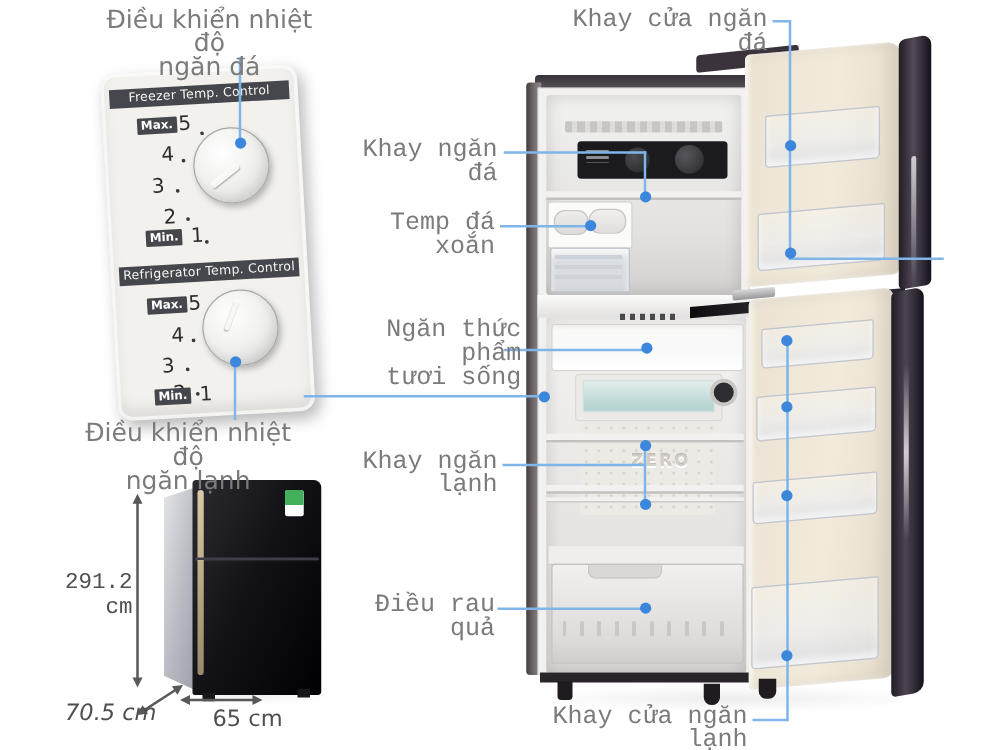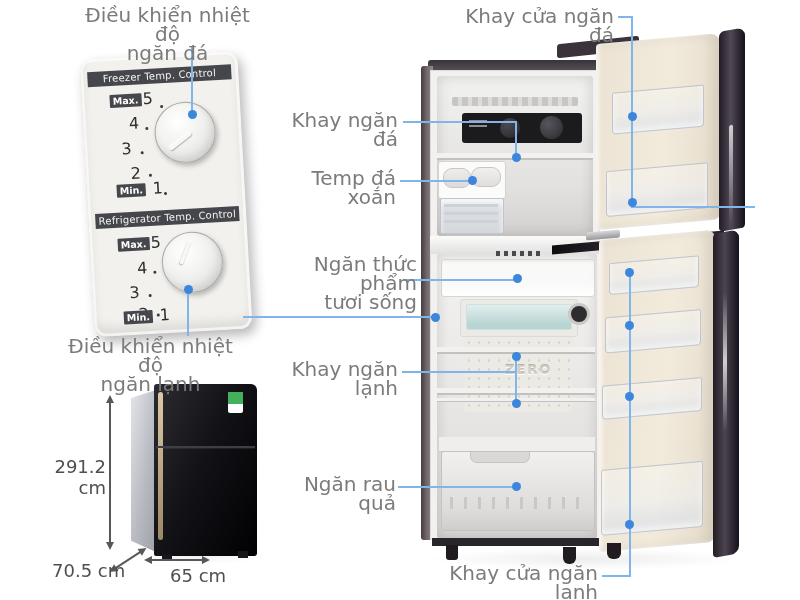--- a/index.html
+++ b/index.html
@@ -1,21 +1,21 @@
 <!DOCTYPE html>
 <html style="--label-text: #7b7b7b; --dimension-text: #4f4f4f; --callout-line: #7fb5e9; --callout-dot: #3c86dc; --panel-bar-bg: #46474c; --panel-bar-text: #f4f4f2; --panel-body: #f2f1ed; --door-cream: #f2ebdc; --door-edge-dark: #352d38; --thumbnail-black: #121216; --sticker-green: #43b05c;"><head>
 <meta charset="utf-8">
 <style>
   html,body{margin:0;padding:0;background:#fff;}
   #canvas{position:relative;width:800px;height:600px;background:#fff;overflow:hidden;
           font-family:"DejaVu Sans","Liberation Sans",sans-serif;}
   .abs{position:absolute;}
   
   .clabel{position:absolute;color:var(--label-text,#7b7b7b);font-size:20px;line-height:19px;z-index:6;}
-  .tr{text-align:right;} .tc{text-align:center;}
+  .tr{text-align:right;font-family:Liberation Mono, monospace;} .tc{text-align:center;}
   
   .lineh{position:absolute;height:2px;background:var(--callout-line,#7fb5e9);z-index:5;}
   .linev{position:absolute;width:2px;background:var(--callout-line,#7fb5e9);z-index:5;}
   .dot{position:absolute;width:9px;height:9px;border-radius:50%;background:var(--callout-dot,#3c86dc);z-index:5;}
   
   .dim{position:absolute;color:var(--dimension-text,#4f4f4f);font-size:18px;z-index:6;}
   .varrow{position:absolute;width:2px;background:#585858;z-index:4;}
   .varrow::before{content:"";position:absolute;left:-3px;top:-8px;border:4px solid transparent;border-bottom:8px solid #585858;}
   .varrow::after{content:"";position:absolute;left:-3px;bottom:-8px;border:4px solid transparent;border-top:8px solid #585858;}
   .harrow{position:absolute;height:2px;background:#585858;z-index:4;}
@@ -176,21 +176,21 @@
   <div class="abs" style="left:156px;top:446px;width:99px;height:2px;background:#3e3e46;box-shadow:0 1px 0 rgba(255,255,255,.08);"></div>
   <div class="abs" style="left:228px;top:392px;width:15px;height:21px;background:#fff;border-radius:2px;overflow:hidden;">
     <div class="abs" style="left:0;top:0;width:15px;height:12px;background:var(--sticker-green,#43b05c);"></div>
   </div>
   <div class="abs" style="left:162px;top:554px;width:10px;height:7px;background:#17171b;"></div>
   <div class="abs" style="left:238px;top:551px;width:10px;height:7px;background:#17171b;"></div>
 
   <div class="varrow" style="left:109px;top:399px;height:147px;"></div>
   <div class="dim tr" style="left:24px;top:456px;width:82px;">291.2 cm</div>
   <div class="harrow" style="left:110px;top:559px;width:36px;transform:rotate(-33deg);"></div>
-  <div class="dim" style="left:52px;top:560px;width:80px;">70.5 cm</div>
+  <div class="dim" style="left:52px;top:560px;width:80px;font-style:italic;">70.5 cm</div>
   <div class="harrow" style="left:148px;top:559px;width:58px;"></div>
   <div class="dim" style="left:170px;top:565px;width:70px;">65 cm</div>
 
   <div class="linev" style="left:191px;top:46px;height:66px;"></div>
   <div class="dot" style="left:188px;top:110px;"></div>
 
   <div class="linev" style="left:187px;top:292px;height:44px;"></div>
   <div class="dot" style="left:184px;top:285px;"></div>
 
   <div class="lineh" style="left:243px;top:316px;width:192px;"></div>
@@ -236,16 +236,16 @@
     <div>ngăn lạnh</div>
   </div>
   <div class="clabel tr" style="left:450px;top:7px;width:164px;">Khay cửa ngăn đá</div>
   <div class="clabel tr" style="left:268px;top:111px;width:130px;">Khay ngăn đá</div>
   <div class="clabel tr" style="left:266px;top:169px;width:130px;">Temp đá xoắn</div>
   <div class="clabel tr" style="left:263px;top:255px;width:154px;">
     <div>Ngăn thức phẩm</div>
     <div>tươi sống</div>
   </div>
   <div class="clabel tr" style="left:260px;top:360px;width:138px;">Khay ngăn lạnh</div>
-  <div class="clabel tr" style="left:263px;top:475px;width:133px;">Ngăn rau quả</div>
+  <div class="clabel tr" style="left:263px;top:475px;width:133px;">Điều rau quả</div>
   <div class="clabel tr" style="left:428px;top:564px;width:170px;">Khay cửa ngăn lạnh</div>
 
 </div>
 
 </body></html>

